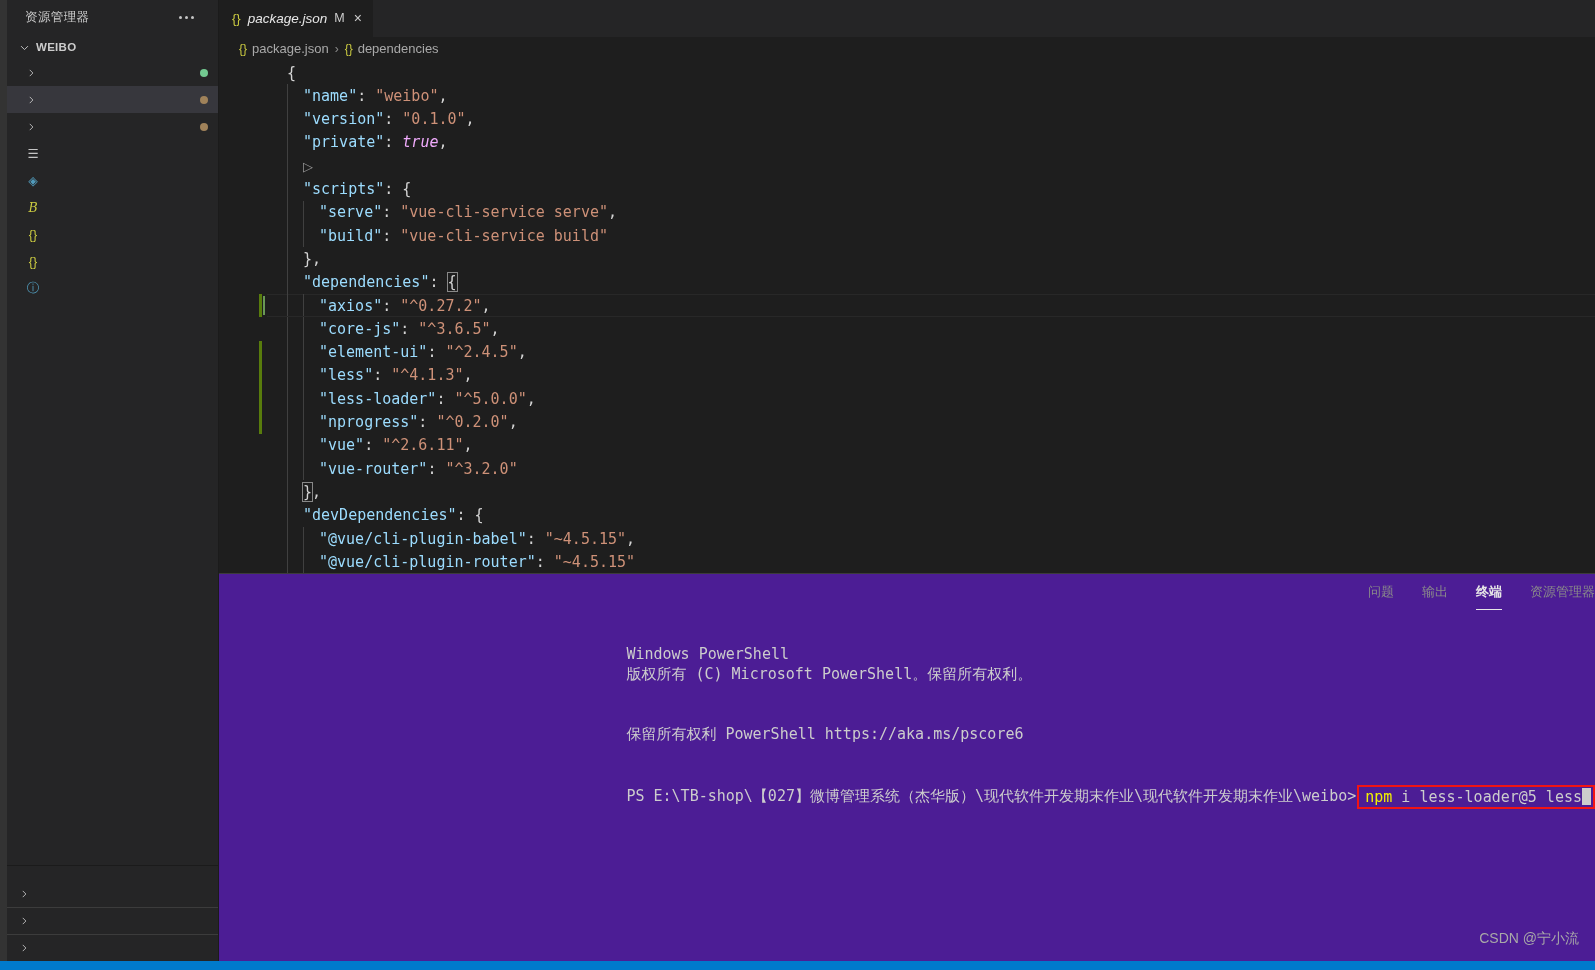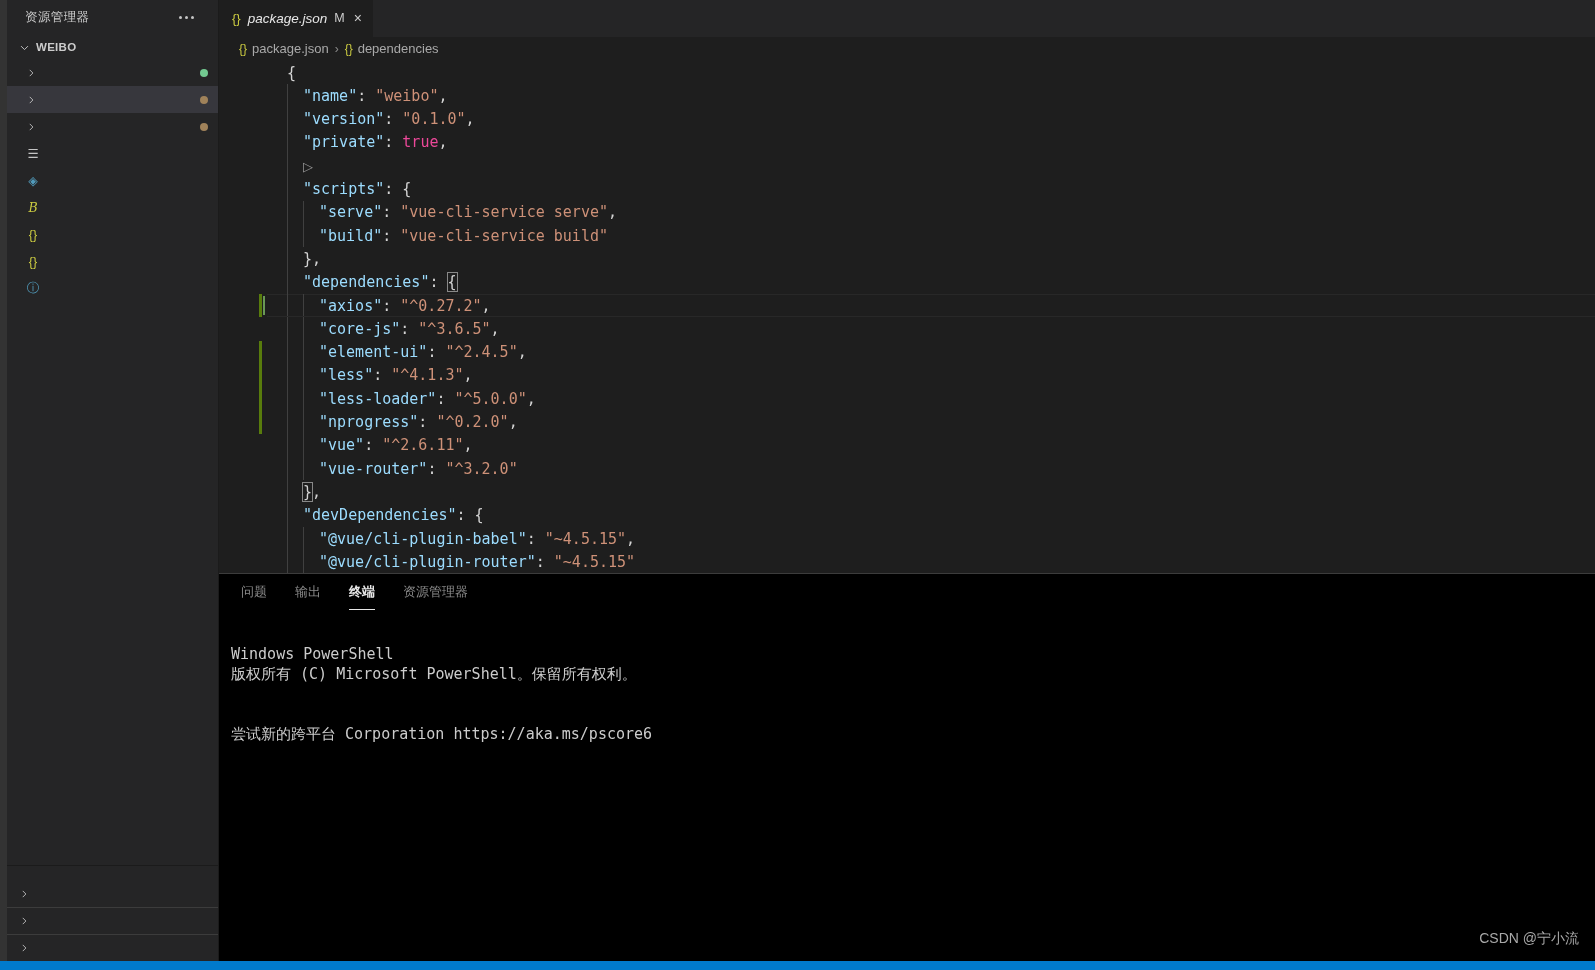--- a/index.html
+++ b/index.html
@@ -97,36 +97,36 @@
     width: 48px; flex: 0 0 48px; text-align: right; padding-right: 10px;
     color: #858585; font-size: 14.5px;
   }
   .gutter.cur { color: #c6c6c6; }
   .gitbar { position: absolute; left: 40px; width: 3px; top: 0; bottom: 0; background: #587c0c; }
   .ctext { padding-left: 20px; position: relative; }
 
   .t-key    { color: #9cdcfe; }
   .t-str    { color: #ce9178; }
   .t-punc   { color: #d4d4d4; }
-  .t-bool   { color: #ec4899; }
+  .t-bool   { color: #f0abfc; font-style: italic; }
   .t-brace  { color: #d4d4d4; }
   .t-lens   { color: #999999; font-size: 13px; font-family: "Liberation Sans", sans-serif; }
   .bracket-box { outline: 1px solid #888888; outline-offset: 0px; }
   .indent-guide { position: absolute; top: 0; bottom: 0; width: 1px; background: #404040; }
 
   .cline.current .ctext { }
   .cline.current::before, .cline.current::after {
     content: ""; position: absolute; left: 48px; right: 0; height: 1px; background: #282828;
   }
   .cline.current::before { top: 0; }
   .cline.current::after { bottom: 0; }
   .cursor-line { position: absolute; left: 44px; top: 2px; width: 2px; height: 19px; background: #6a9955; }
 
   
-  .panel { height: 388px; flex: 0 0 388px; background: #000000; border-top: 1px solid #3c3c3c; display: flex; flex-direction: column; }
+  .panel { height: 388px; flex: 0 0 388px; background: #4c1d95; border-top: 1px solid #3c3c3c; display: flex; flex-direction: column; align-items: flex-end; }
   .panel-tabs { height: 36px; display: flex; align-items: center; padding-left: 22px; gap: 28px; }
   .ptab { font-size: 13px; color: #8a8a8a; height: 36px; display: flex; align-items: center; position: relative; }
   .ptab.active { color: #e7e7e7; font-weight: bold; }
   .ptab.active::after { content: ""; position: absolute; left: 0; right: 0; bottom: 0; height: 1px; background: #e7e7e7; }
 
   .term {
     flex: 1 1 auto; padding: 14px 0 0 12px; color: #cccccc;
     font-family: "DejaVu Sans Mono", monospace; font-size: 15px; line-height: 20px;
     white-space: pre; overflow: hidden;
   }
@@ -325,22 +325,23 @@
         <div class="panel-tabs" id="panel-tabs">
             <div class="ptab">问题</div>
             <div class="ptab">输出</div>
             <div class="ptab active">终端</div>
             <div class="ptab">资源管理器</div>
           </div>
         <div class="term">
 <span>Windows PowerShell</span>
 <span>版权所有 (C) Microsoft PowerShell。保留所有权利。</span>
 <div class="blank"></div>
-<span>尝试新的跨平台 Corporation https://aka.ms/pscore6</span>
+<span>保留所有权利 PowerShell https://aka.ms/pscore6</span>
 <div class="blank"></div>
+<div><span>PS E:\TB-shop\【027】微博管理系统（杰华版）\现代软件开发期末作业\现代软件开发期末作业\weibo&gt;</span><span class="cmd-box"><span class="npm-kw">npm</span><span> i less-loader@5 less</span><span class="caret"></span></span></div>
         </div>
       </div>
 
     </div>
   </div>
 
   <div class="watermark">CSDN @宁小流</div>
   <div class="statusbar"></div>
 </div>
 

